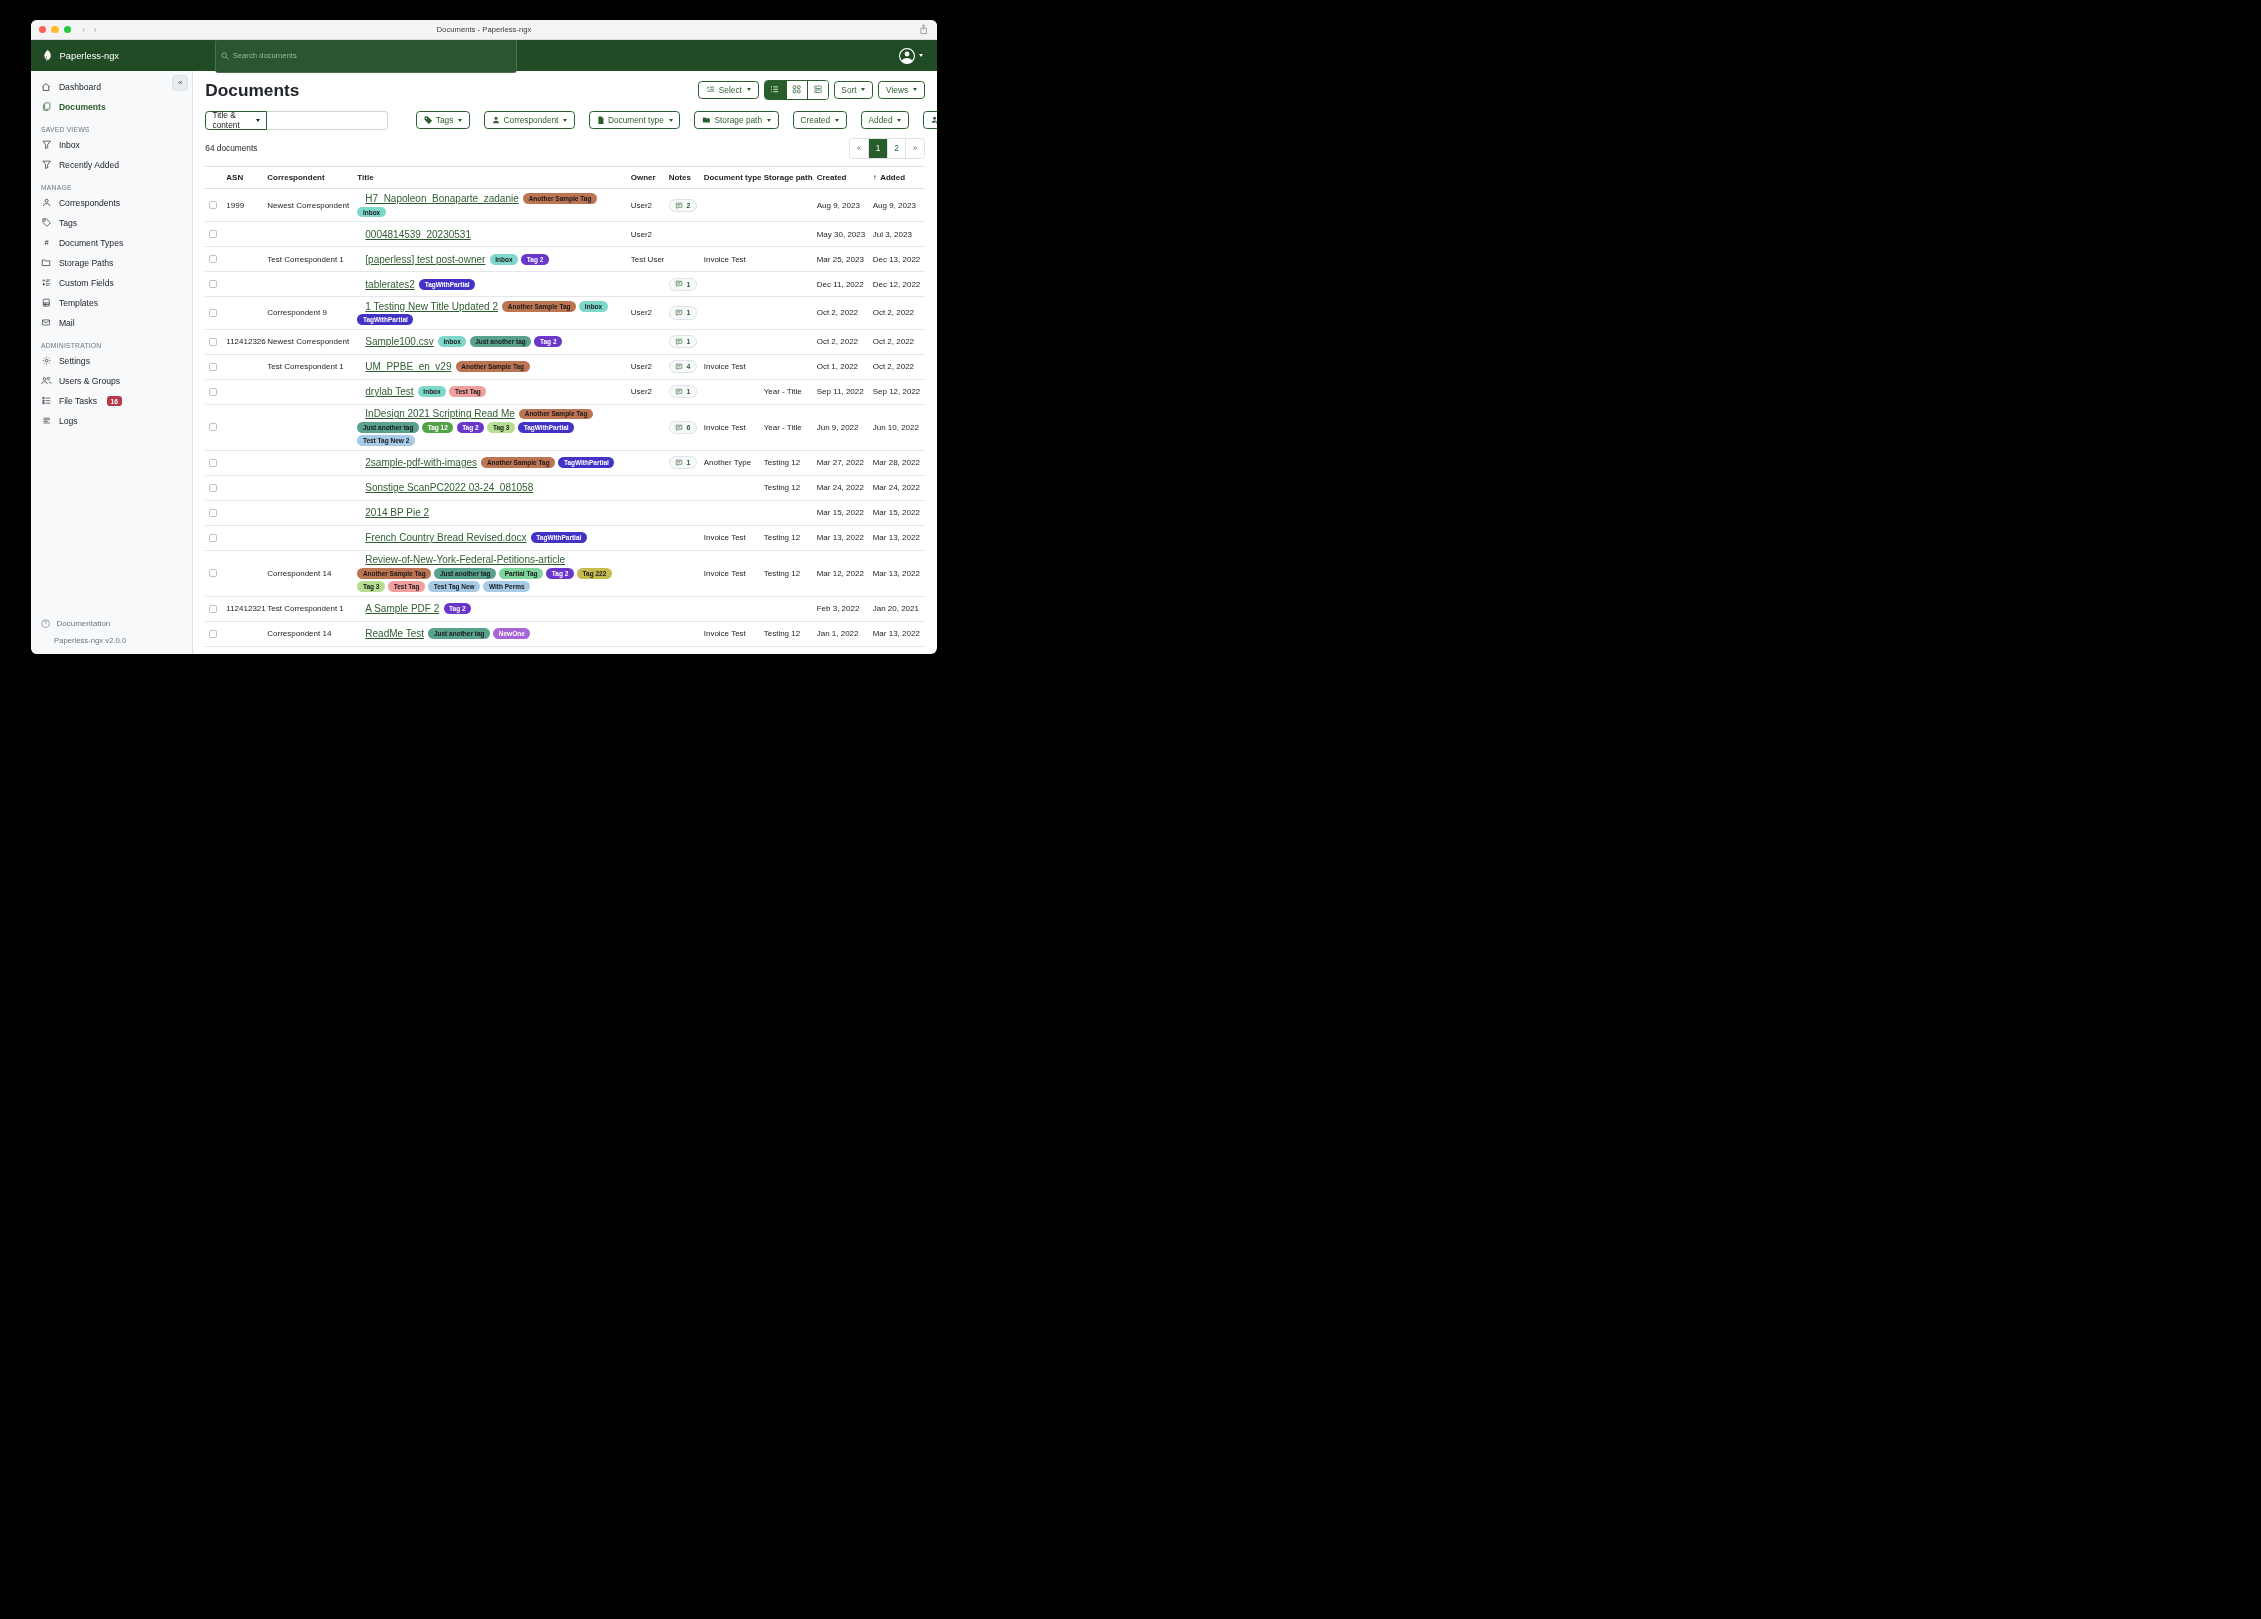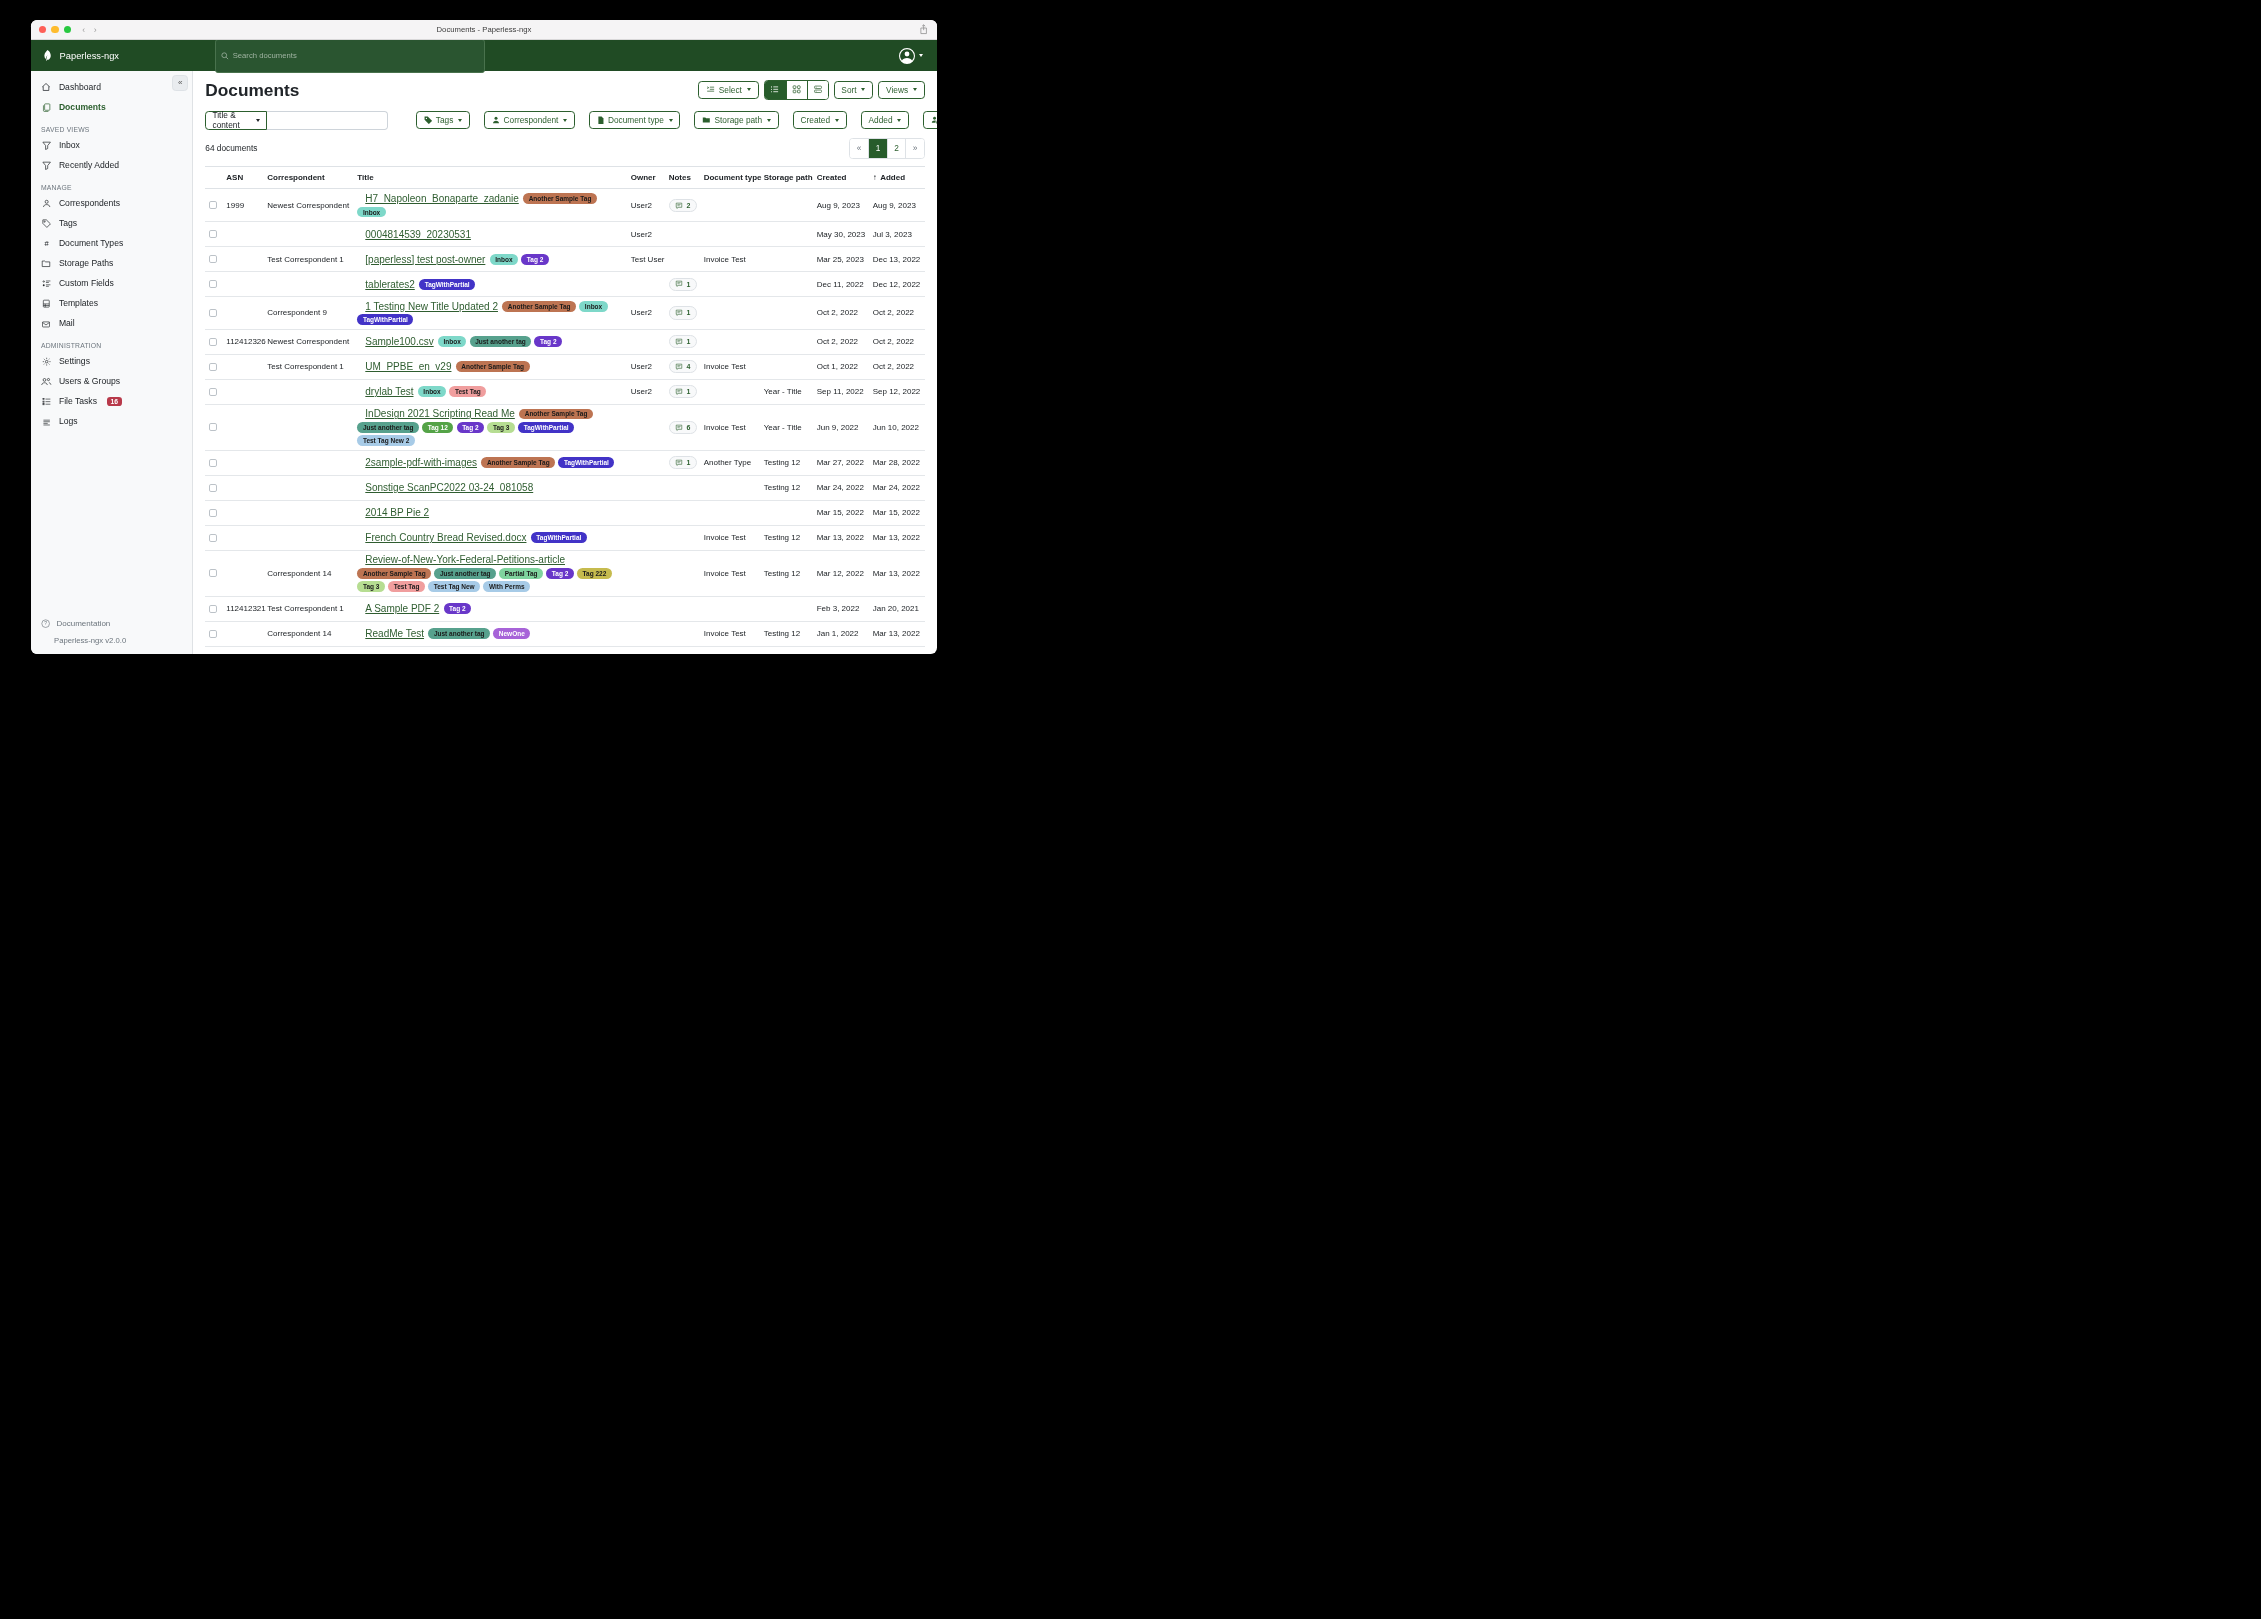--- a/index.html
+++ b/index.html
@@ -15,34 +15,34 @@
   .light { width:7.4px; height:7.4px; border-radius:50%; }
   .light.red{ background:#fe5f57; } .light.yellow{ background:#febc2e; } .light.green{ background:#28c840; }
   .navarrows { display:flex; gap:8.6px; margin-left:11px; color:#9b9b9b; font-size:8.6px; }
   .navarrows span { cursor:default; }
   .tb-title { position:absolute; left:0; right:0; text-align:center; font-size:7.7px; color:#3c3c3c; pointer-events:none; }
   .share-icon { position:absolute; right:8.6px; top:4.3px; color:#8a8a8a; }
   
   .navbar { height:31px; background:#204b24; display:flex; align-items:center; flex:0 0 auto; }
   .brand { display:flex; align-items:center; gap:5.6px; width:162px; padding-left:10px; color:#fff; }
   .brand-name { font-size:9.3px; color:#fff; }
-  .searchwrap { width:270px; height:16px; margin-left:22px; background:#2a5530; border:0.6px solid #49724d;
+  .searchwrap { width:302px; height:16px; margin-left:22px; background:#2a5530; border:0.6px solid #49724d;
     border-radius:3.1px; display:flex; align-items:center; padding:16px 5px; gap:3.7px; }
   .searchwrap input { background:transparent; border:none; outline:none; color:#cfdccf; font-size:7.7px; width:100%;
     font-family:"Liberation Sans", sans-serif; }
   .searchwrap input::placeholder { color:#9fb3a1; }
   .avatar { margin-left:auto; margin-right:13.6px; display:flex; align-items:center; gap:3.7px; color:#fff; cursor:pointer; }
   
   .bodyrow { flex:1; display:flex; min-height:0; }
   .sidebar { width:162px; background:#f8f9fa; border-right:0.6px solid #dfe2e5; position:relative;
     padding:6.2px 0 0 0; display:flex; flex-direction:column; }
   .collapse-btn { position:absolute; top:3.7px; right:3.7px; width:16px; height:16px; background:#e9ecef;
     border:0.6px solid #dee2e6; border-radius:3.7px; color:#555; font-size:8px; display:flex; align-items:center;
     justify-content:center; cursor:pointer; }
-  .side-item { display:flex; align-items:flex-end; gap:7.4px; padding:5px 10px; font-size:8.6px; color:#212529; cursor:pointer; }
+  .side-item { display:flex; align-items:flex-start; gap:7.4px; padding:5px 10px; font-size:8.6px; color:#212529; cursor:pointer; }
   .side-item .ic { width:10.5px; display:flex; justify-content:center; color:#212529; }
   .side-item.active { color:#2c5f2e; font-weight:bold; }
   .side-item.active .ic { color:#2c5f2e; }
   .side-header { font-size:6.8px; color:#6c757d; letter-spacing:0.2px; padding:8.6px 10px 2.5px 10px; }
   .badge-red { background:#b8394a; color:#fff; font-size:6.8px; font-weight:bold; border-radius:3.1px; padding:1.2px 3.7px; margin-left:2.5px; }
   .side-footer { margin-top:auto; padding:6.2px 10px 8.6px 10px; }
   .doc-link { display:flex; gap:6.2px; align-items:center; color:#6c757d; font-size:8px; cursor:pointer; }
   .version { color:#6c757d; font-size:7.7px; margin-top:8.6px;padding-left:13px; }
   
   .main { flex:1; padding:8.6px 12.3px 0 12.3px; overflow:hidden; display:flex; flex-direction:column; }

